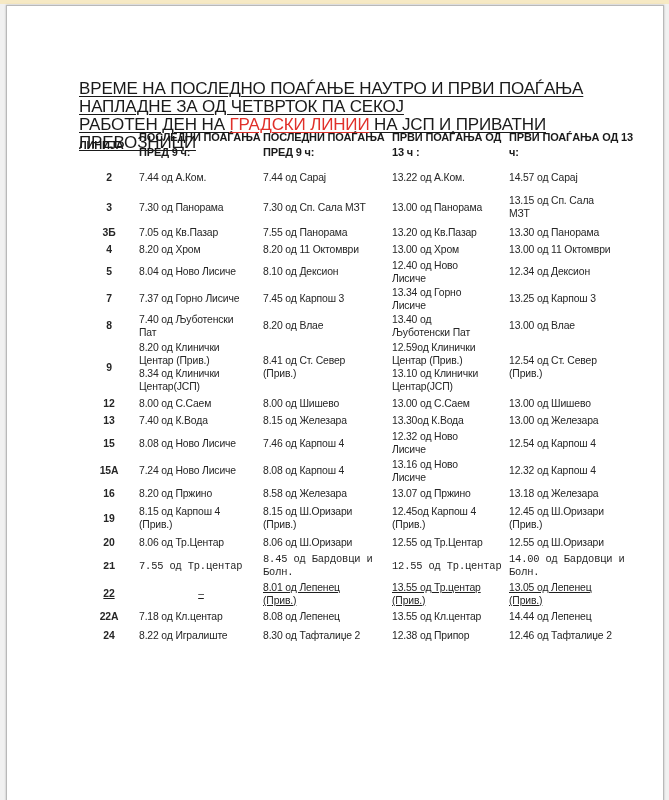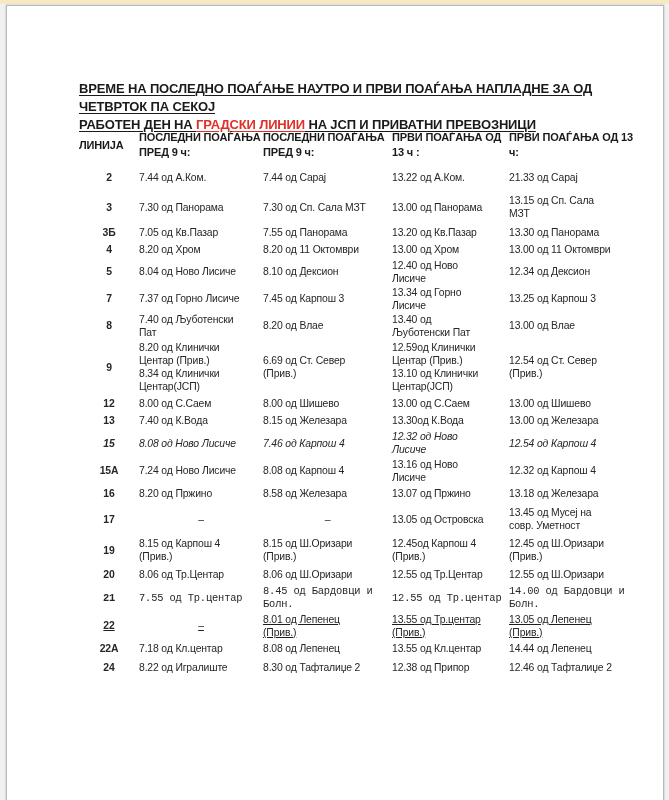--- a/index.html
+++ b/index.html
@@ -15,21 +15,21 @@
     background: #f6e9c4;
   }
   .page {
     position: absolute; left: 6px; top: 5px; width: 656px; height: 800px;
     background: #ffffff;
     border: 1px solid #b9b9b9;
     box-shadow: 0 0 2px rgba(0,0,0,0.25);
   }
   .title {
     position: absolute; left: 79px; top: 80px; width: 520px;
-    font-size: 13px; font-weight: bold; line-height: 18px;
+    font-size: 17px; font-weight: normal; line-height: 18px;
     letter-spacing: -0.15px; color: #1a1a1a;
   }
   .title span { text-decoration: underline; text-decoration-thickness: 1px; text-underline-offset: 2px; }
   .title .red { color: #e0302a; }
   table.sched {
     position: absolute; left: 79px; top: 130px;
     border-collapse: collapse;
     font-size: 10.4px; line-height: 13px;
     letter-spacing: -0.15px;
     table-layout: fixed;
@@ -87,21 +87,21 @@
         <td>
           <span class="cell">7.44 од А.Ком.</span>
         </td>
         <td>
           <span class="cell">7.44 од Сарај</span>
         </td>
         <td>
           <span class="cell">13.22 од А.Ком.</span>
         </td>
         <td>
-          <span class="cell">21.33 од Сарај</span>
+          <span class="cell">14.57 од Сарај</span>
         </td>
       </tr>
       <tr style="height: 34px;">
         <td class="line">
           <span class="cell">3</span>
         </td>
         <td>
           <span class="cell">7.30 од Панорама</span>
         </td>
         <td>
@@ -208,21 +208,21 @@
         <td class="line">
           <span class="cell">9</span>
         </td>
         <td>
           <span class="cell">8.20 од Клинички
 Центар (Прив.)
 8.34 од Клинички
 Центар(ЈСП)</span>
         </td>
         <td>
-          <span class="cell">6.69 од Ст. Север
+          <span class="cell">8.41 од Ст. Север
 (Прив.)</span>
         </td>
         <td>
           <span class="cell">12.59од Клинички
 Центар (Прив.)
 13.10 од Клинички
 Центар(ЈСП)</span>
         </td>
         <td>
           <span class="cell">12.54 од Ст. Север
@@ -256,21 +256,21 @@
         <td>
           <span class="cell">8.15 од Железара</span>
         </td>
         <td>
           <span class="cell">13.30од К.Вода</span>
         </td>
         <td>
           <span class="cell">13.00 од Железара</span>
         </td>
       </tr>
-      <tr style="height: 28px; font-style: italic;">
+      <tr style="height: 28px;">
         <td class="line">
           <span class="cell">15</span>
         </td>
         <td>
           <span class="cell">8.08 од Ново Лисиче</span>
         </td>
         <td>
           <span class="cell">7.46 од Карпош 4</span>
         </td>
         <td>
@@ -307,38 +307,20 @@
           <span class="cell">8.20 од Пржино</span>
         </td>
         <td>
           <span class="cell">8.58 од Железара</span>
         </td>
         <td>
           <span class="cell">13.07 од Пржино</span>
         </td>
         <td>
           <span class="cell">13.18 од Железара</span>
-        </td>
-      </tr>
-      <tr style="height: 32px;">
-        <td class="line">
-          <span class="cell">17</span>
-        </td>
-        <td class="dash">
-          <span class="cell">–</span>
-        </td>
-        <td class="dash">
-          <span class="cell">–</span>
-        </td>
-        <td>
-          <span class="cell">13.05 од Островска</span>
-        </td>
-        <td>
-          <span class="cell">13.45 од Мусеј на
-совр. Уметност</span>
         </td>
       </tr>
       <tr style="height: 30px;">
         <td class="line">
           <span class="cell">19</span>
         </td>
         <td>
           <span class="cell">8.15 од Карпош 4
 (Прив.)</span>
         </td>

